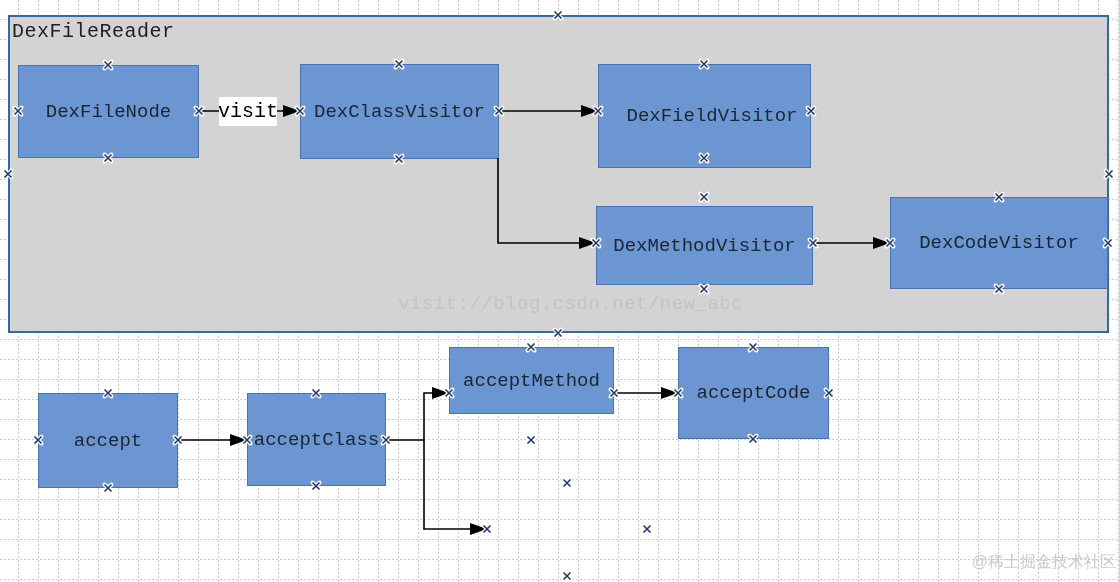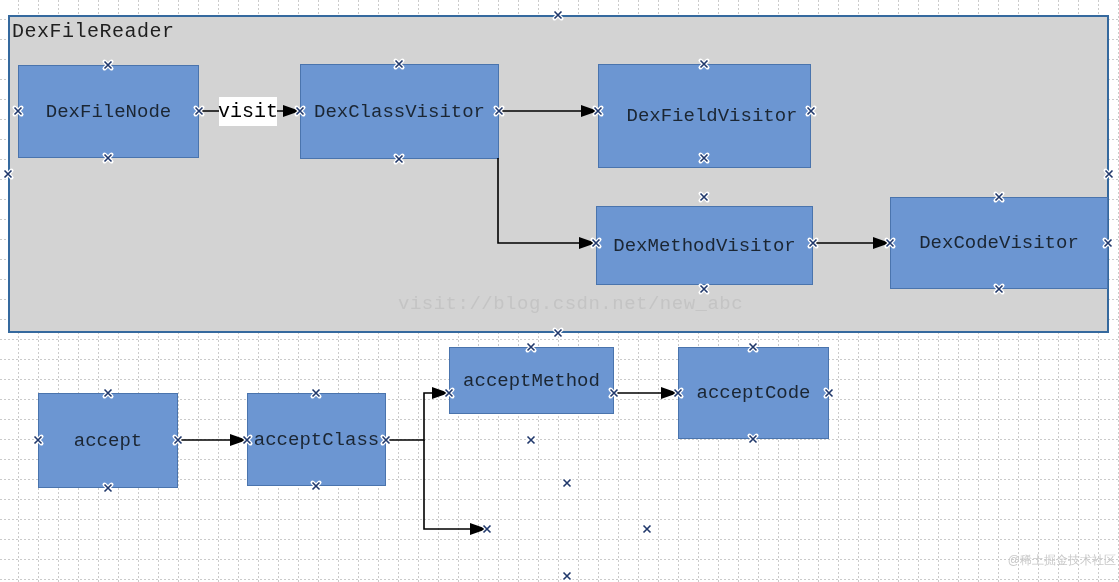--- a/index.html
+++ b/index.html
@@ -35,21 +35,21 @@
   }
   .edge-svg{position:absolute; left:0; top:0; z-index:3; pointer-events:none;}
   .grid-svg{position:absolute; left:0; top:0; z-index:0;}
   .visit-label{
     position:absolute; left:219px; top:97px; width:58px; height:29px;
     background:#ffffff; z-index:4; display:flex; align-items:center;
     justify-content:center; font-size:20px; color:#000000;
   }
   .wm-juejin{
     position:absolute; left:946px; top:552px; width:170px; text-align:right;
-    font-size:12px; color:var(--watermark_juejin);
+    font-size:16px; color:var(--watermark_juejin);
     font-family:"Liberation Sans","DejaVu Sans",sans-serif; z-index:4;
     white-space:nowrap;
   }
   
   #n-dexfilenode    {left:18px;  top:65px;  width:181px; height:93px;}
   #n-dexclassvisitor{left:300px; top:64px;  width:199px; height:95px;}
   #n-dexfieldvisitor{left:598px; top:64px;  width:213px; height:104px;padding-left:15px;}
   #n-dexmethodvisitor{left:596px;top:197px; width:217px; height:79px;margin-top:9px;}
   #n-dexcodevisitor {left:890px; top:197px; width:218px; height:92px;}
   #n-accept         {left:38px;  top:393px; width:140px; height:95px;}

